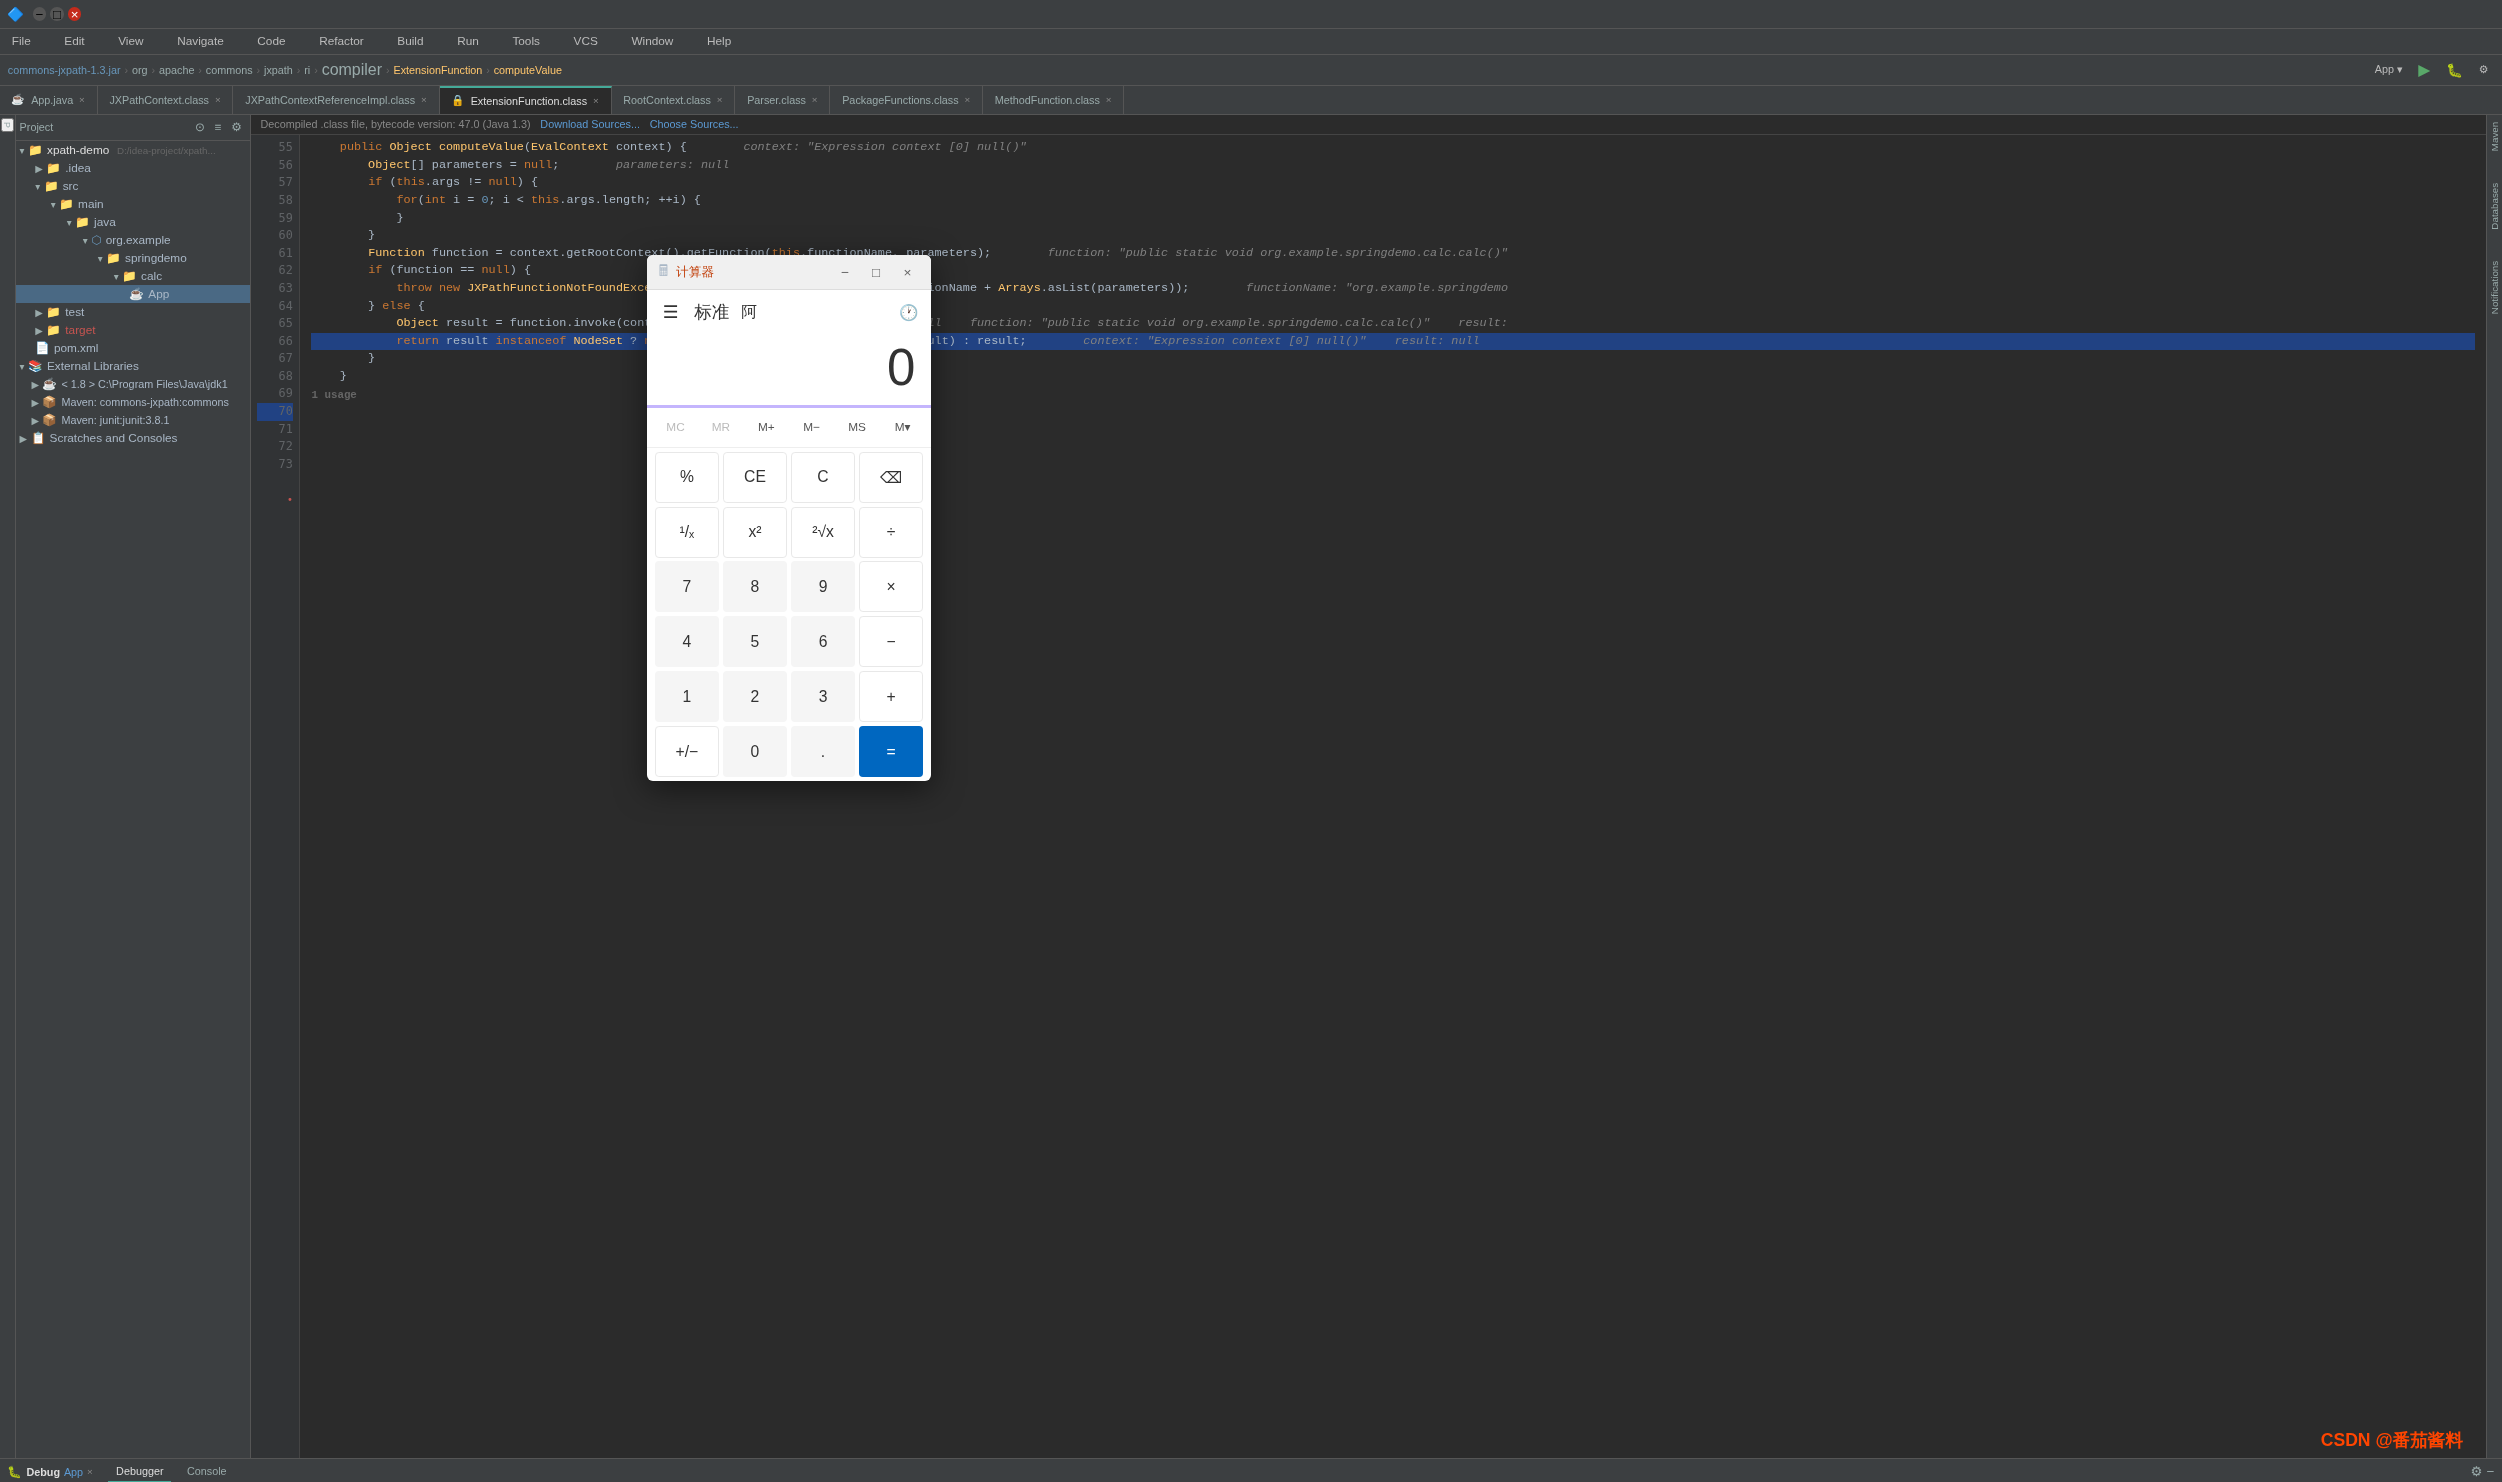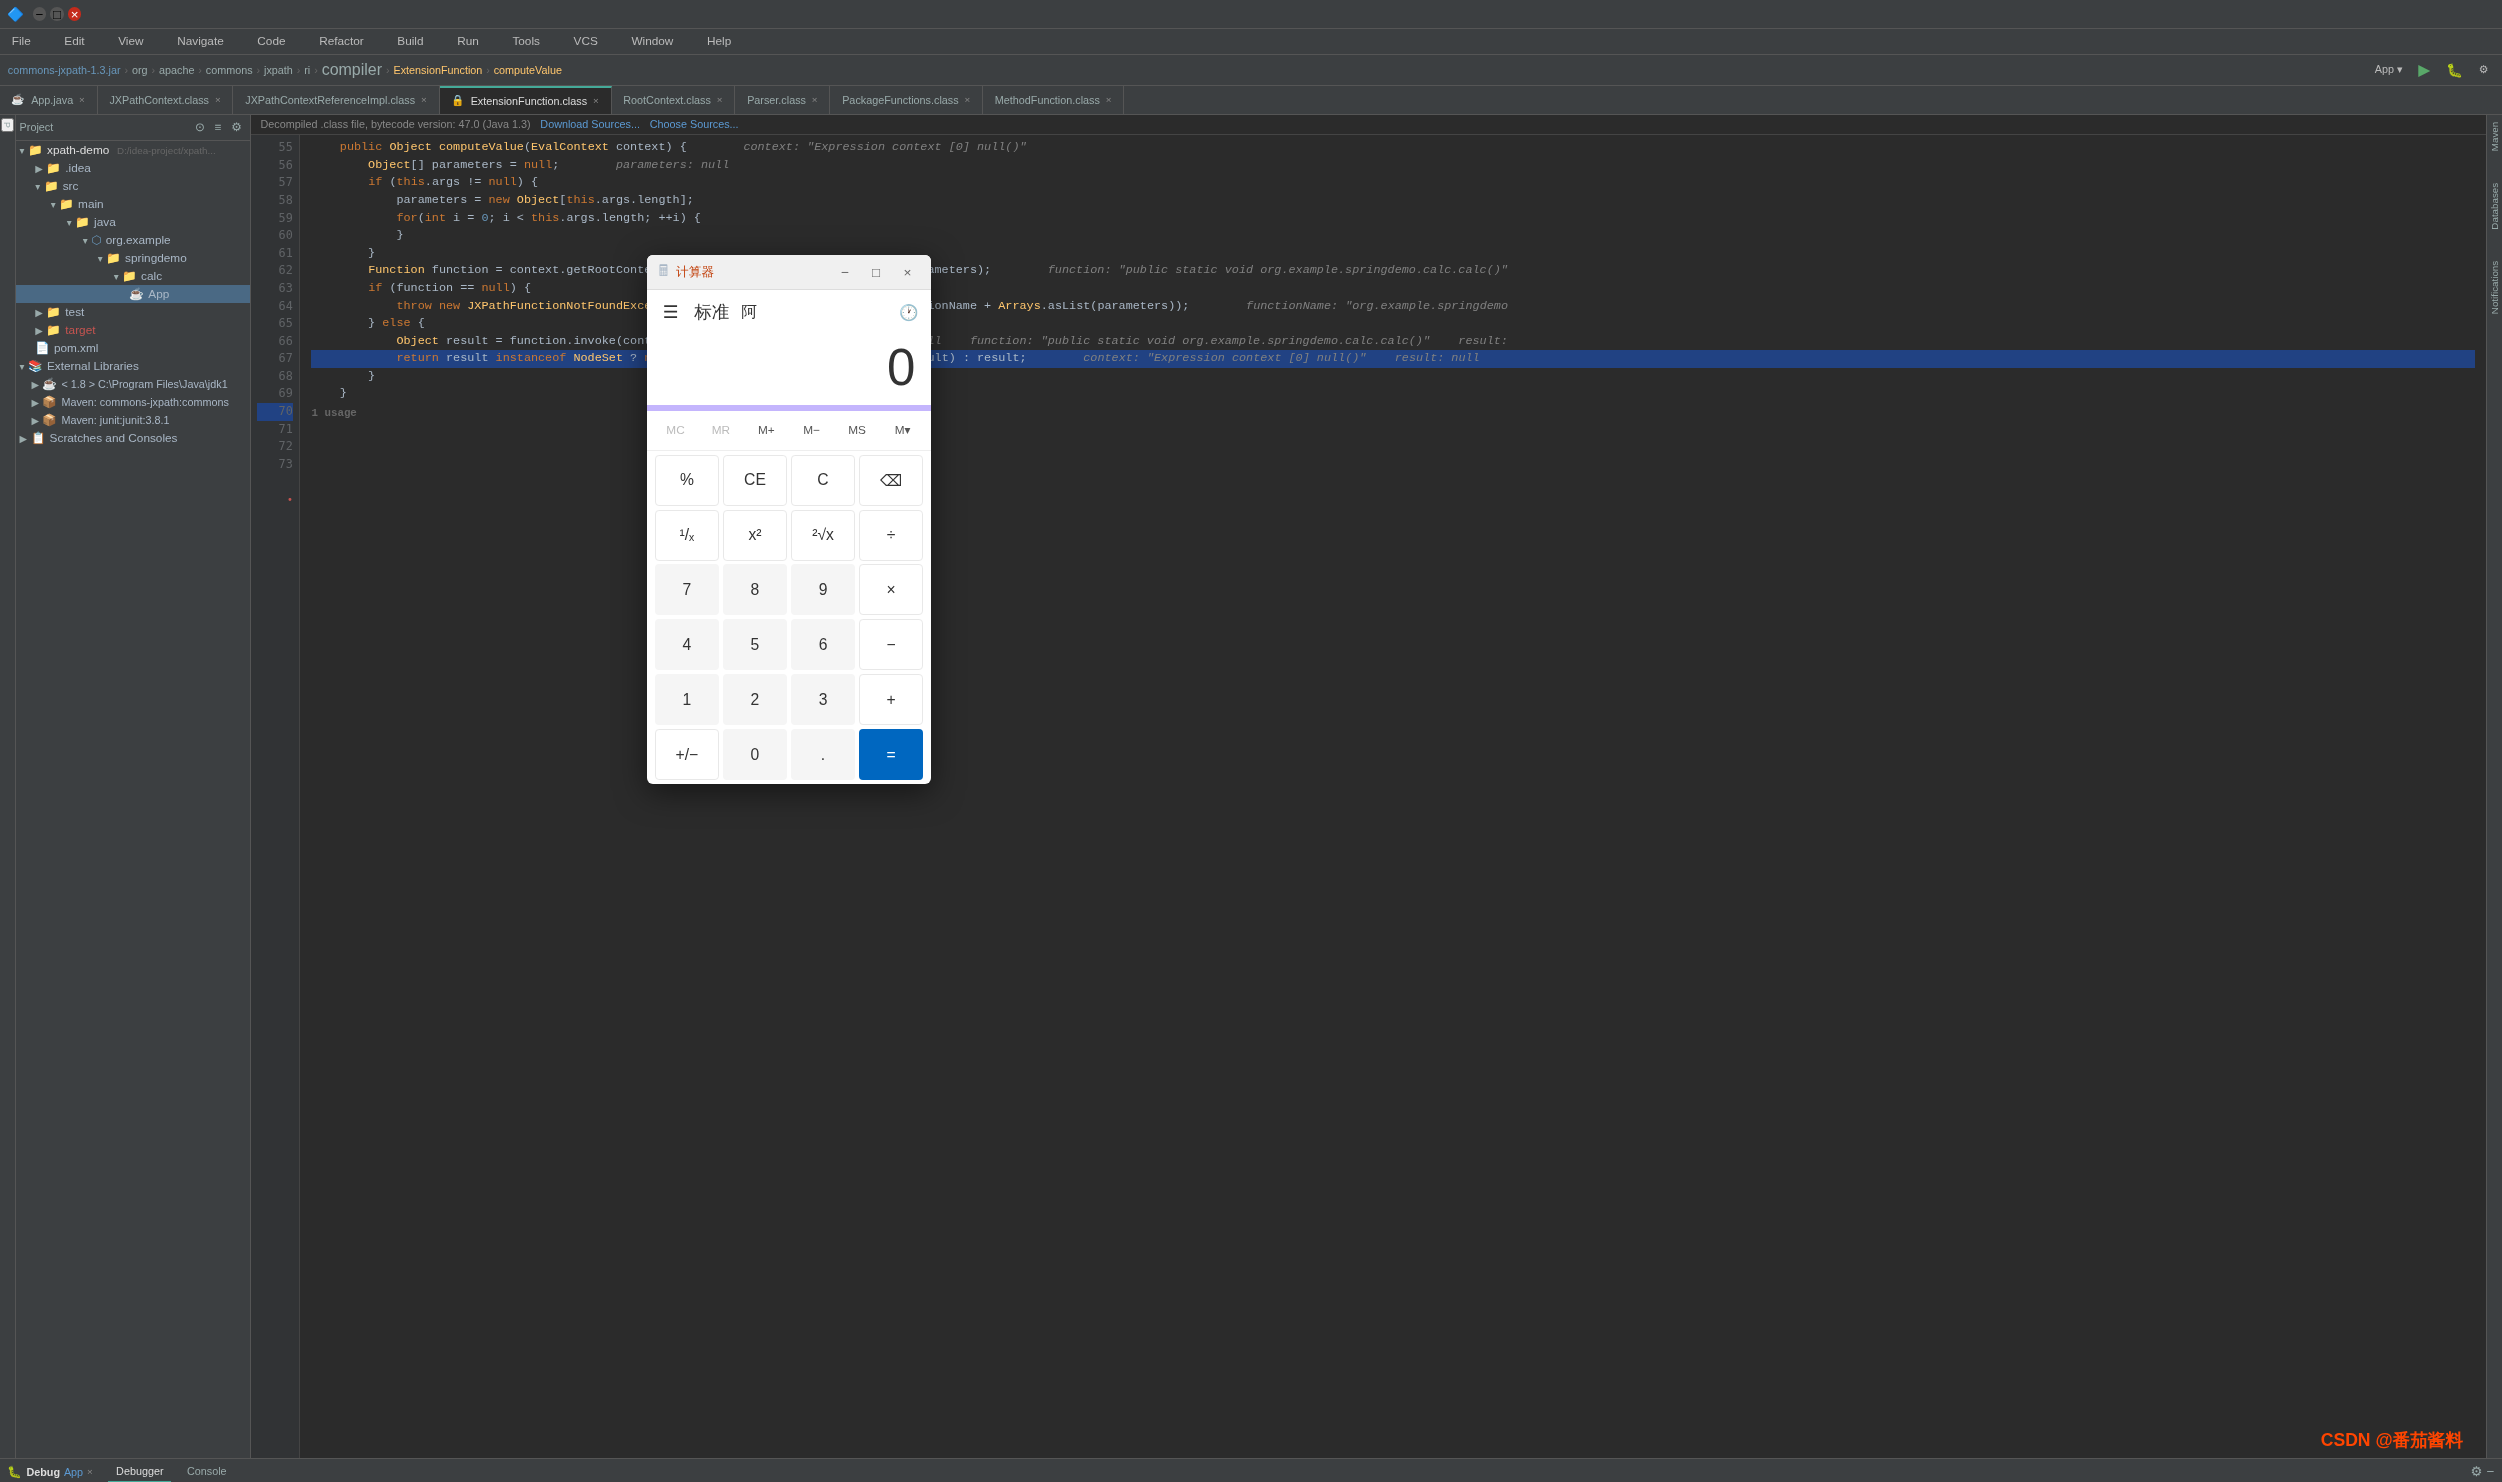--- a/index.html
+++ b/index.html
@@ -346,21 +346,21 @@
     .calc-display-num {
       font-size: 51px;
       font-weight: 200;
       color: #333;
       line-height: 1;
     }
     .calc-memory-row {
       display: flex;
       padding: 3.9px 7.8px;
       gap: 3.9px;
-      border-top: 6px solid #c4b5fd;
+      border-top: 3px solid #c4b5fd;
       border-bottom: 1px solid #eee;
     }
     .calc-mem-btn {
       flex: 1;
       height: 31px;
       background: #fff;
       border: none;
       font-size: 11.8px;
       color: #555;
       cursor: pointer;
@@ -647,21 +647,20 @@
         <div>71</div>
         <div>72</div>
         <div>73</div>
         <div style="height:17.6px;"></div>
         <div style="color:#c75450;font-size:9.8px;">• </div>
       </div>
       <div class="code-area">
         <span class="code-line"><span class="kw">    public</span> <span class="cls">Object</span> <span class="fn">computeValue</span>(<span class="cls">EvalContext</span> context) {<span class="cm">        context: "Expression context [0] null()"</span></span>
         <span class="code-line"><span class="cls">        Object</span>[] parameters = <span class="kw">null</span>;<span class="cm">        parameters: null</span></span>
         <span class="code-line">        <span class="kw">if</span> (<span class="kw">this</span>.args != <span class="kw">null</span>) {</span>
-        <span class="code-line">            parameters = <span class="kw">new</span> <span class="cls">Object</span>[<span class="kw">this</span>.args.length];</span>
         <span class="code-line"></span>
         <span class="code-line">            <span class="kw">for</span>(<span class="kw">int</span> i = <span class="num">0</span>; i &lt; <span class="kw">this</span>.args.length; ++i) {</span>
         <span class="code-line">            }</span>
         <span class="code-line">        }</span>
         <span class="code-line"></span>
         <span class="code-line">        <span class="cls">Function</span> function = context.getRootContext().getFunction(<span class="kw">this</span>.functionName, parameters);<span class="cm">        function: "public static void org.example.springdemo.calc.calc()"</span></span>
         <span class="code-line">        <span class="kw">if</span> (function == <span class="kw">null</span>) {</span>
         <span class="code-line">            <span class="kw">throw new</span> <span class="cls">JXPathFunctionNotFoundException</span>(<span class="str">"No such function: "</span> + <span class="kw">this</span>.functionName + <span class="cls">Arrays</span>.asList(parameters));<span class="cm">        functionName: "org.example.springdemo</span></span>
         <span class="code-line">        } <span class="kw">else</span> {</span>
         <span class="code-line">            <span class="cls">Object</span> result = function.invoke(context, parameters);<span class="cm">        parameters: null    function: "public static void org.example.springdemo.calc.calc()"    result:</span></span>

